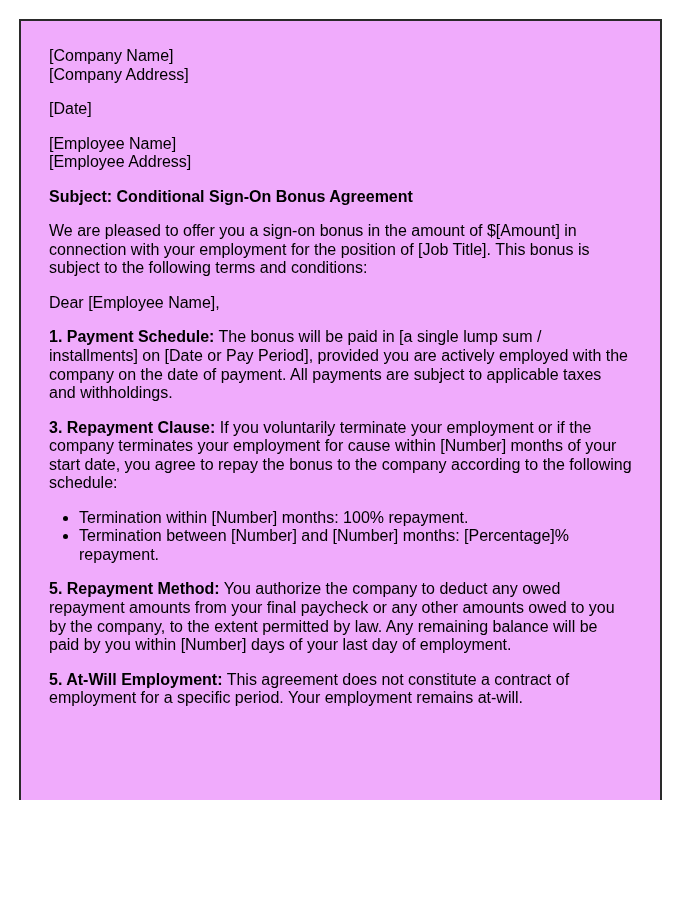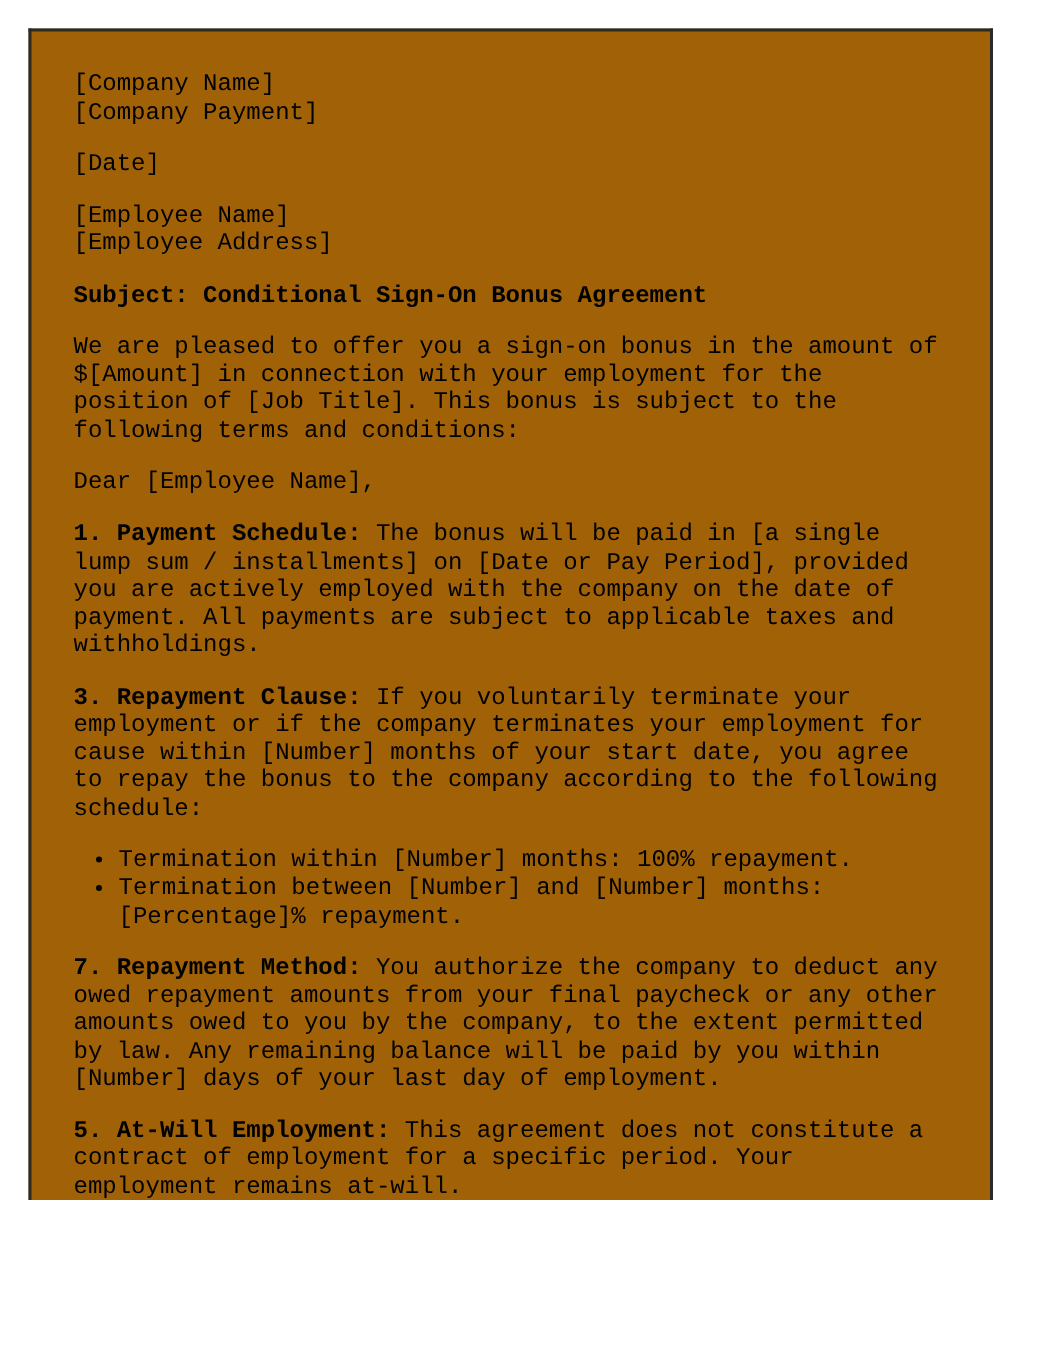--- a/index.html
+++ b/index.html
@@ -19,22 +19,22 @@
   .page {
     position: absolute;
     left: 19px;
     top: 19px;
     width: 643px;
     height: 781px;
     box-sizing: border-box;
     border: 2px solid #2a2a2a;
     border-bottom: none;
     padding: 26px 28px 0 28px;
-    background: #a16207;
-    font-family: Liberation Mono, monospace;
+    background: #f0abfc;
+    font-family: Liberation Sans, sans-serif;
     font-size: 16px;
     line-height: 1.16;
     color: #000000;
   }
   .page p, .page .addr-block {
     margin: 16px 0;
   }
   .page .addr-block.first {
     margin-top: 0;
   }
@@ -53,21 +53,21 @@
   }
 </style>
 </head>
 <body>
 
 <div class="canvas">
   <div class="page">
 
     <div class="addr-block first">
       <div class="addr-line">[Company Name]</div>
-      <div class="addr-line">[Company Payment]</div>
+      <div class="addr-line">[Company Address]</div>
     </div>
 
     <p>[Date]</p>
 
     <div class="addr-block">
       <div class="addr-line">[Employee Name]</div>
       <div class="addr-line">[Employee Address]</div>
     </div>
 
     <p class="bold">Subject: Conditional Sign-On Bonus Agreement</p>
@@ -79,19 +79,19 @@
     <p><span class="bold">1. Payment Schedule:</span><span> The bonus will be paid in [a single lump sum / installments] on [Date or Pay Period], provided you are actively employed with the company on the date of payment. All payments are subject to applicable taxes and withholdings.</span></p>
 
 
     <p><span class="bold">3. Repayment Clause:</span><span> If you voluntarily terminate your employment or if the company terminates your employment for cause within [Number] months of your start date, you agree to repay the bonus to the company according to the following schedule:</span></p>
 
     <ul class="repayment-list">
       <li>Termination within [Number] months: 100% repayment.</li>
       <li>Termination between [Number] and [Number] months: [Percentage]% repayment.</li>
     </ul>
 
-    <p><span class="bold">7. Repayment Method:</span><span> You authorize the company to deduct any owed repayment amounts from your final paycheck or any other amounts owed to you by the company, to the extent permitted by law. Any remaining balance will be paid by you within [Number] days of your last day of employment.</span></p>
+    <p><span class="bold">5. Repayment Method:</span><span> You authorize the company to deduct any owed repayment amounts from your final paycheck or any other amounts owed to you by the company, to the extent permitted by law. Any remaining balance will be paid by you within [Number] days of your last day of employment.</span></p>
 
     <p><span class="bold">5. At-Will Employment:</span><span> This agreement does not constitute a contract of employment for a specific period. Your employment remains at-will.</span></p>
 
 
   </div>
 </div>
 
 </body></html>

